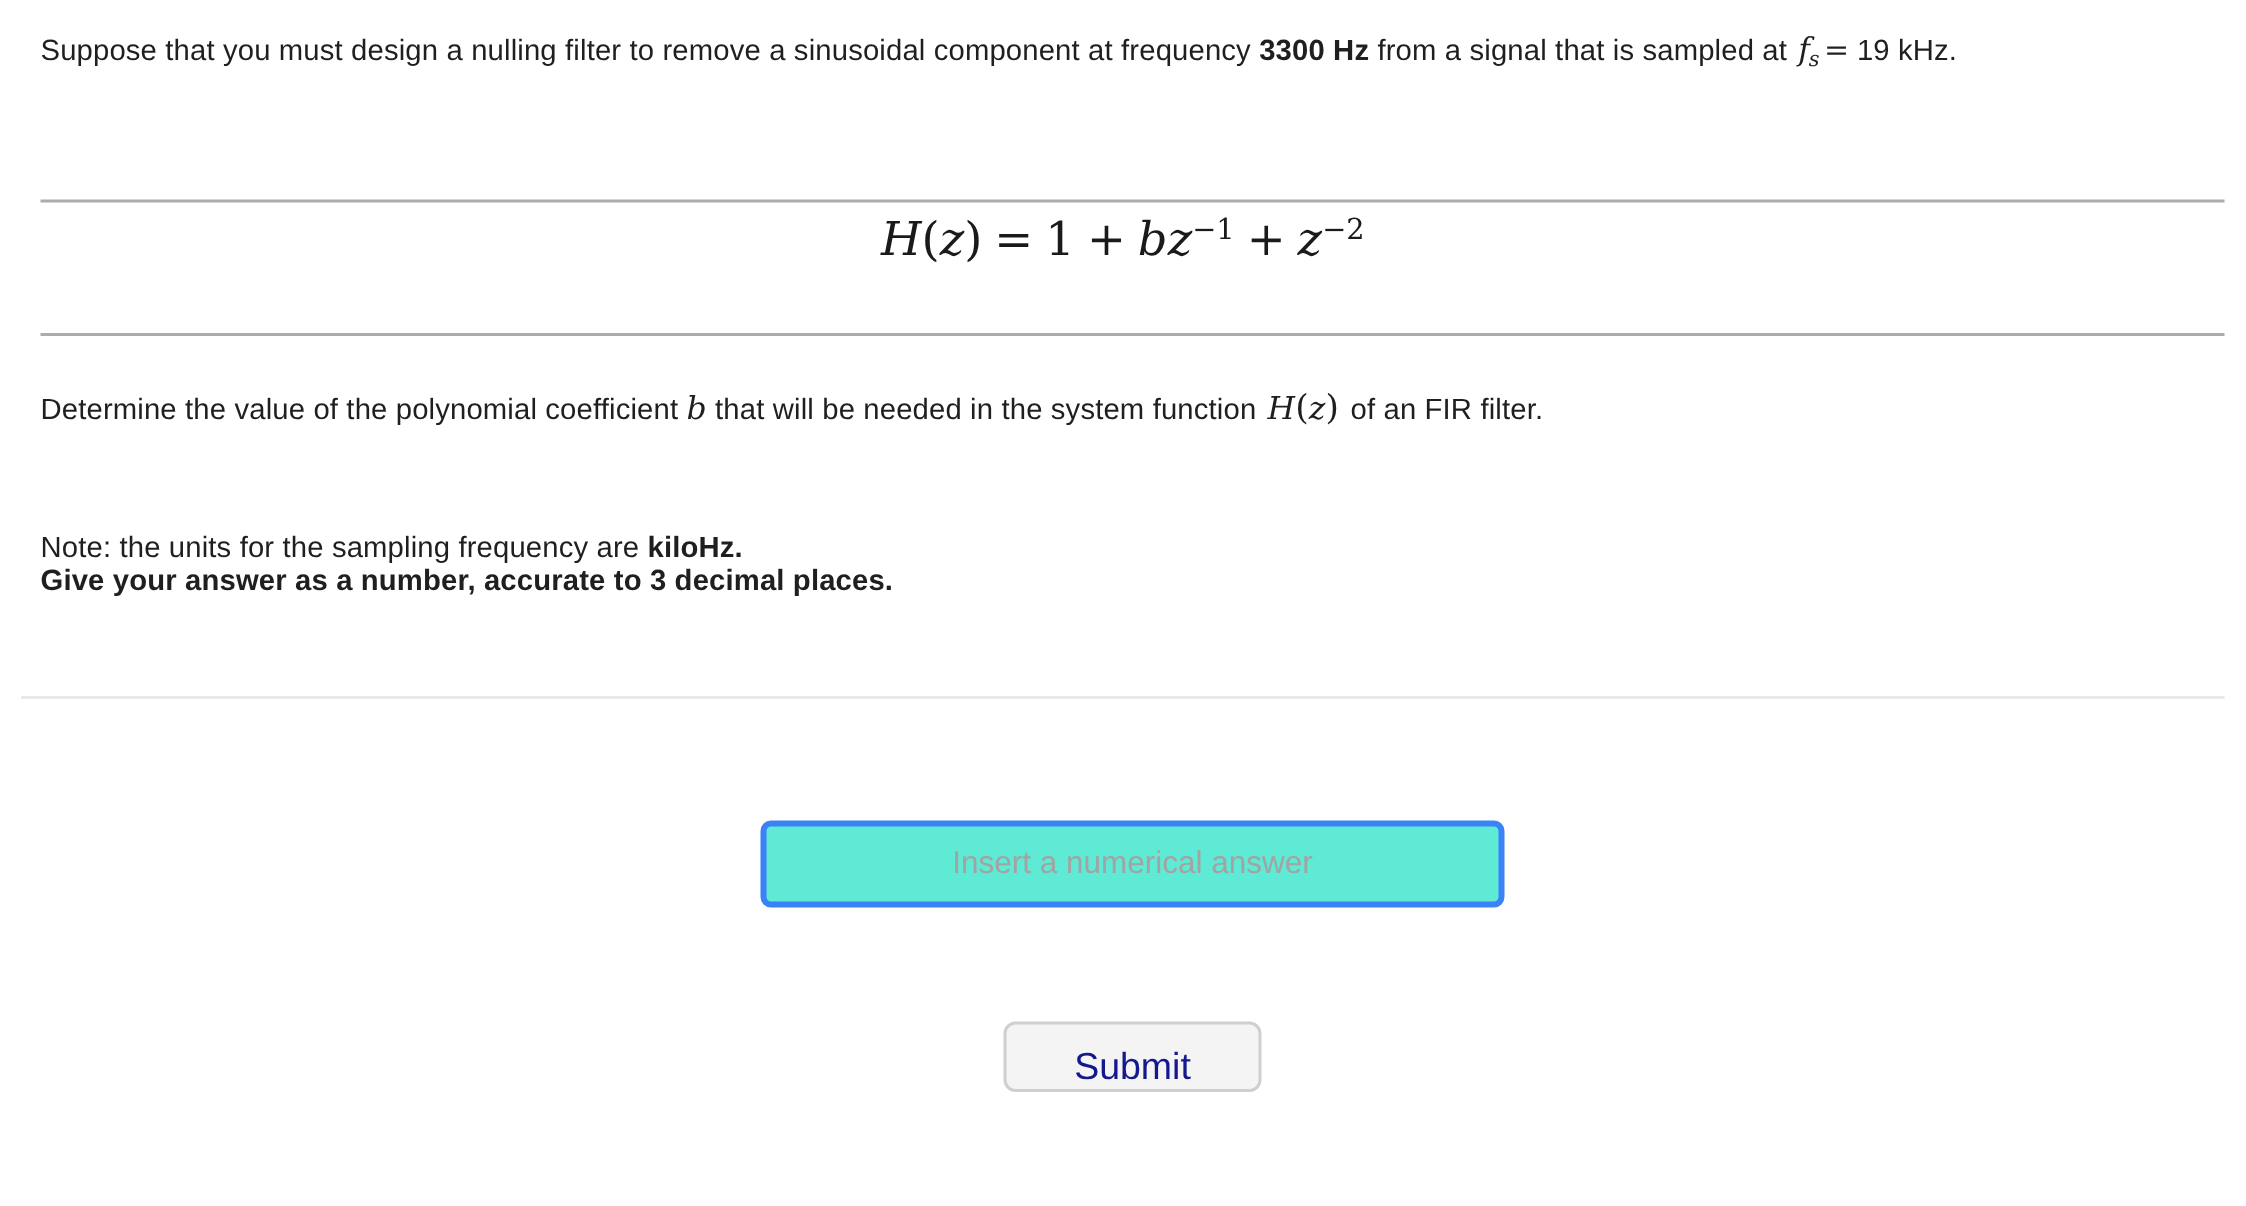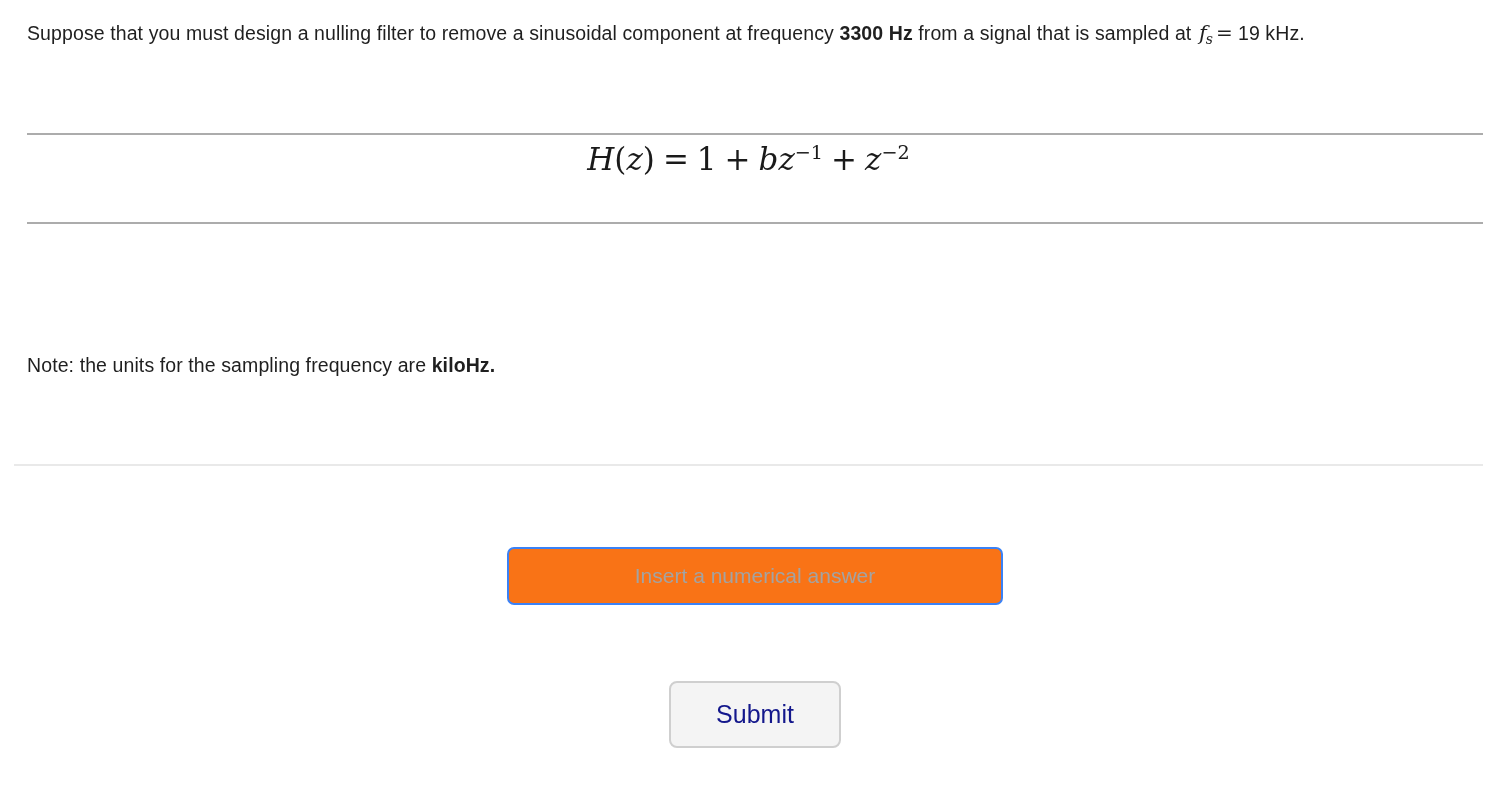--- a/index.html
+++ b/index.html
@@ -123,41 +123,41 @@
   }
 
   
   .answer-input {
     position: absolute;
     left: 507px;
     top: 547px;
     width: 496px;
     height: 58px;
     box-sizing: border-box;
-    border: 2px solid #3b82f6;
+    border: 4px solid #3b82f6;
     border-radius: 7px;
-    background: #f97316;
+    background: #5eead4;
     font-family: "Liberation Sans", sans-serif;
     font-size: 21px;
     color: #333333;
     text-align: center;
     outline: none;
     padding: 0 10px;
   }
   .answer-input::placeholder {
     color: #a3a3a3;
     opacity: 1;
   }
 
   .submit-button {
     position: absolute;
     left: 669px;
     top: 681px;
     width: 172px;
-    height: 67px;
+    height: 47px;
     box-sizing: border-box;
     border: 2px solid #cfcfcf;
     border-radius: 8px;
     background: #f4f4f4;
     color: #14188c;
     font-family: "Liberation Sans", sans-serif;
     font-size: 25px;
     line-height: 1;
     cursor: pointer;
     padding: 16px;
@@ -173,23 +173,27 @@
   </div>
 
   <div class="rule-strong rule-top"></div>
 
   <div class="eq-row">
     <span class="display-math"><span class="v">H</span><span class="par">(</span><span class="v">z</span><span class="par">)</span><span class="op">=</span><span class="n">1</span><span class="op">+</span><span class="v">b</span><span class="v">z</span><sup>−1</sup><span class="op">+</span><span class="v">z</span><sup>−2</sup></span>
   </div>
 
   <div class="rule-strong rule-bottom"></div>
 
+  <div class="prose determine">
+    <span>Determine the value of the polynomial coefficient </span><span class="mi">b</span><span> that will be needed in the system function </span><span class="inline-math"><span class="mi">H</span><span class="paren">(</span><span class="mi">z</span><span class="paren">)</span></span><span> of an FIR filter.</span>
+  </div>
 
   <div class="prose note-block">
     <div><span>Note: the units for the sampling frequency are </span><b>kiloHz.</b></div>
+    <div class="note-line-2">Give your answer as a number, accurate to 3 decimal places.</div>
   </div>
 
   <div class="rule-light"></div>
 
   <input class="answer-input" type="text" placeholder="Insert a numerical answer" style="">
 
   <button class="submit-button">Submit</button>
 
 </div>
 

